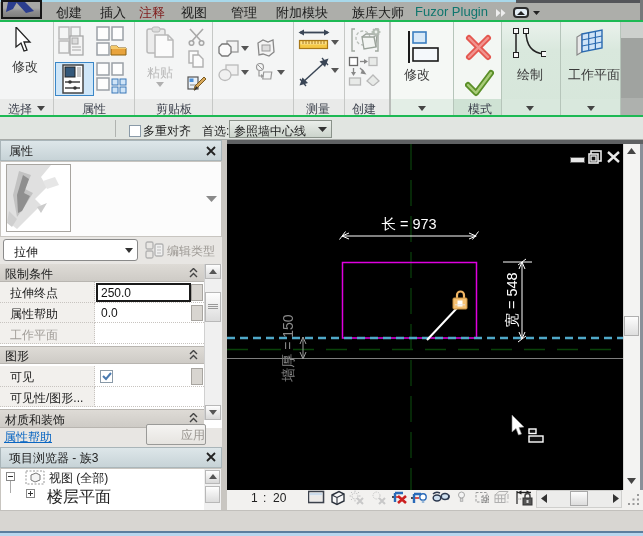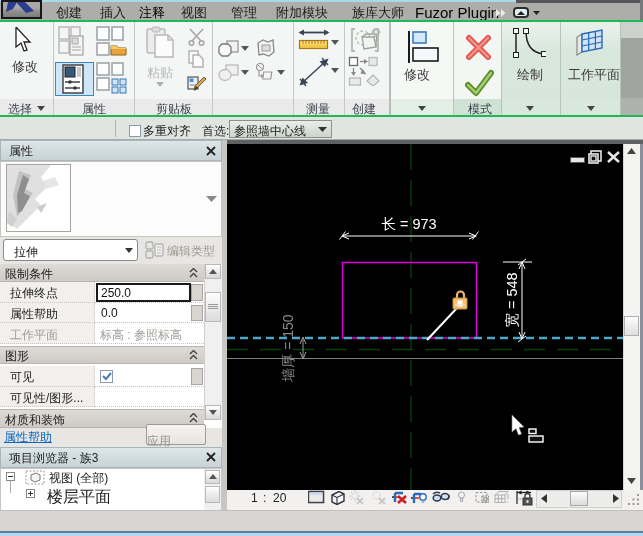--- a/index.html
+++ b/index.html
@@ -18,26 +18,26 @@
   <div class="abs" style="left:640px;top:0;width:3px;height:22px;background:#76787a;"></div>
 
   <div class="abs" style="left:1px;top:0;width:41px;height:19px;background:linear-gradient(#a6a6a4,#96) ;border:2px solid #161616;box-sizing:border-box;overflow:hidden;background:linear-gradient(#a8a8a6 40%,#909090 60%,#7e7e7c);">
     <svg width="37" height="15" viewBox="0 0 37 15">
       <path d="M5 0 L14 0 L10 7 L3 10 Z" fill="#2b3d8e"></path>
       <path d="M13 0 L22 0 L31 9 L23 11 Z" fill="#2b3d8e"></path>
     </svg>
   </div>
   <div class="txt" style="left:56px;top:4px;font-size:13px;color:#1a1a1a;">创建</div>
   <div class="txt" style="left:100px;top:4px;font-size:13px;color:#1a1a1a;">插入</div>
-  <div class="txt" style="left:139px;top:4px;font-size:13px;color:#000000;">注释</div>
+  <div class="txt" style="left:139px;top:4px;font-size:13px;color:#7f1d1d;">注释</div>
   <div class="txt" style="left:181px;top:4px;font-size:13px;color:#1a1a1a;">视图</div>
   <div class="txt" style="left:231px;top:4px;font-size:13px;color:#1a1a1a;">管理</div>
   <div class="txt" style="left:276px;top:4px;font-size:13px;color:#1a1a1a;">附加模块</div>
   <div class="txt" style="left:352px;top:4px;font-size:13px;color:#1a1a1a;">族库大师</div>
-  <div class="txt" style="left:415px;top:4px;font-size:15px;color:#000000;">Fuzor Plugin</div>
+  <div class="txt" style="left:415px;top:4px;font-size:13px;color:#0f766e;">Fuzor Plugin</div>
 
   <svg class="abs" style="left:496px;top:9px;" width="10" height="8" viewBox="0 0 10 8">
     <path d="M0 0 L4.5 4 L0 8 Z" fill="#ededed"></path>
       <path d="M5 0 L9.5 4 L5 8 Z" fill="#ededed"></path>
   </svg>
 
   <div class="abs" style="left:513px;top:7px;width:16px;height:11px;background:#e4eef5;border:2px solid #2c2c2c;border-radius:4px;box-sizing:border-box;"></div>
   <svg class="abs" style="left:517px;top:11px;" width="8" height="4" viewBox="0 0 8 4">
       <path d="M0 4 L4 0 L8 4 Z" fill="#222"></path>
     </svg>
@@ -378,21 +378,20 @@
 
   <div class="abs" style="left:0;top:303px;width:95px;height:20px;background:#f2f0ed;border-bottom:1px dotted #c8c4c0;border-right:1px dotted #c8c4c0;box-sizing:border-box;"></div>
   <div class="txt" style="left:10px;top:306px;font-size:12px;color:#222;">属性帮助</div>
   <div class="abs" style="left:95px;top:303px;width:109px;height:20px;background:#fff;border-bottom:1px dotted #c8c4c0;box-sizing:border-box;"></div>
   <div class="txt" style="left:101px;top:306px;font-size:12px;color:#111;">0.0</div>
   <div class="abs" style="left:191px;top:305px;width:12px;height:16px;background:#d8d5d0;border:1px solid #a8a5a0;box-sizing:border-box;"></div>
 
   <div class="abs" style="left:0;top:323px;width:95px;height:21px;background:#f2f0ed;border-bottom:1px dotted #c8c4c0;border-right:1px dotted #c8c4c0;box-sizing:border-box;"></div>
   <div class="txt" style="left:10px;top:327px;font-size:12px;color:#a09c97;">工作平面</div>
   <div class="abs" style="left:95px;top:323px;width:109px;height:21px;background:#fff;border-bottom:1px dotted #c8c4c0;box-sizing:border-box;"></div>
-  <div class="txt" style="left:100px;top:327px;font-size:12px;color:#a09c97;">标高 : 参照标高</div>
 
   <div class="abs" style="left:0;top:346px;width:204px;height:18px;background:linear-gradient(#dedbd6,#cecbc6);border-top:1px solid #b8b5b0;border-bottom:1px solid #b8b5b0;box-sizing:border-box;"></div>
   <div class="txt" style="left:5px;top:348px;font-size:12px;color:#222;">图形</div>
   <svg class="abs" style="left:189px;top:350px;" width="9" height="10" viewBox="0 0 9 10">
       <path d="M1 4 L4.5 0.5 L8 4 M1 9 L4.5 5.5 L8 9" stroke="#444" stroke-width="1.4" fill="none"></path>
     </svg>
 
   <div class="abs" style="left:0;top:366px;width:95px;height:21px;background:#f2f0ed;border-bottom:1px dotted #c8c4c0;border-right:1px dotted #c8c4c0;box-sizing:border-box;"></div>
   <div class="txt" style="left:10px;top:369px;font-size:12px;color:#222;">可见</div>
   <div class="abs" style="left:95px;top:366px;width:109px;height:21px;background:#fff;border-bottom:1px dotted #c8c4c0;box-sizing:border-box;"></div>
@@ -407,21 +406,21 @@
   <div class="abs" style="left:95px;top:387px;width:109px;height:20px;background:#fff;border-bottom:1px dotted #c8c4c0;box-sizing:border-box;"></div>
 
   <div class="abs" style="left:0;top:409px;width:204px;height:19px;background:linear-gradient(#dedbd6,#cecbc6);border-top:1px solid #b8b5b0;border-bottom:1px solid #b8b5b0;box-sizing:border-box;"></div>
   <div class="txt" style="left:5px;top:412px;font-size:12px;color:#222;">材质和装饰</div>
   <svg class="abs" style="left:189px;top:413px;" width="9" height="10" viewBox="0 0 9 10">
       <path d="M1 4 L4.5 0.5 L8 4 M1 9 L4.5 5.5 L8 9" stroke="#444" stroke-width="1.4" fill="none"></path>
     </svg>
 
   <div class="abs" style="left:0;top:428px;width:222px;height:19px;background:#e8e6e3;"></div>
   <div class="txt" style="left:4px;top:429px;font-size:12px;color:#0a66c2;text-decoration:underline;">属性帮助</div>
-  <div class="abs" style="left:146px;top:424px;width:60px;height:21px;background:linear-gradient(#f5f4f2,#e6e4e0);border:1px solid #9a9a98;border-radius:2px;box-sizing:border-box;text-align:left;font-size:12px;color:#9a9691;padding-top:8px;">应用</div>
+  <div class="abs" style="left:146px;top:424px;width:60px;height:21px;background:linear-gradient(#f5f4f2,#e6e4e0);border:1px solid #9a9a98;border-radius:2px;box-sizing:border-box;text-align:right;font-size:12px;color:#9a9691;padding-top:2px;">应用</div>
 
   <div class="abs" style="left:0;top:447px;width:222px;height:21px;background:linear-gradient(#dde6e9,#c7d3d7);border:1px solid #a9b5b9;box-sizing:border-box;"></div>
   <div class="txt" style="left:9px;top:450px;font-size:12px;color:#222;">项目浏览器 - 族3</div>
   <svg class="abs" style="left:206px;top:452px;" width="10" height="10" viewBox="0 0 10 10">
       <path d="M1 1 L9 9 M9 1 L1 9" stroke="#222" stroke-width="1.8"></path>
     </svg>
 
   <div class="abs" style="left:0;top:468px;width:222px;height:44px;background:#fff;border:1px solid #c8c5c0;box-sizing:border-box;"></div>
 
   <div class="abs" style="left:6px;top:472px;width:9px;height:9px;background:#fff;border:1px solid #888;box-sizing:border-box;"></div>

